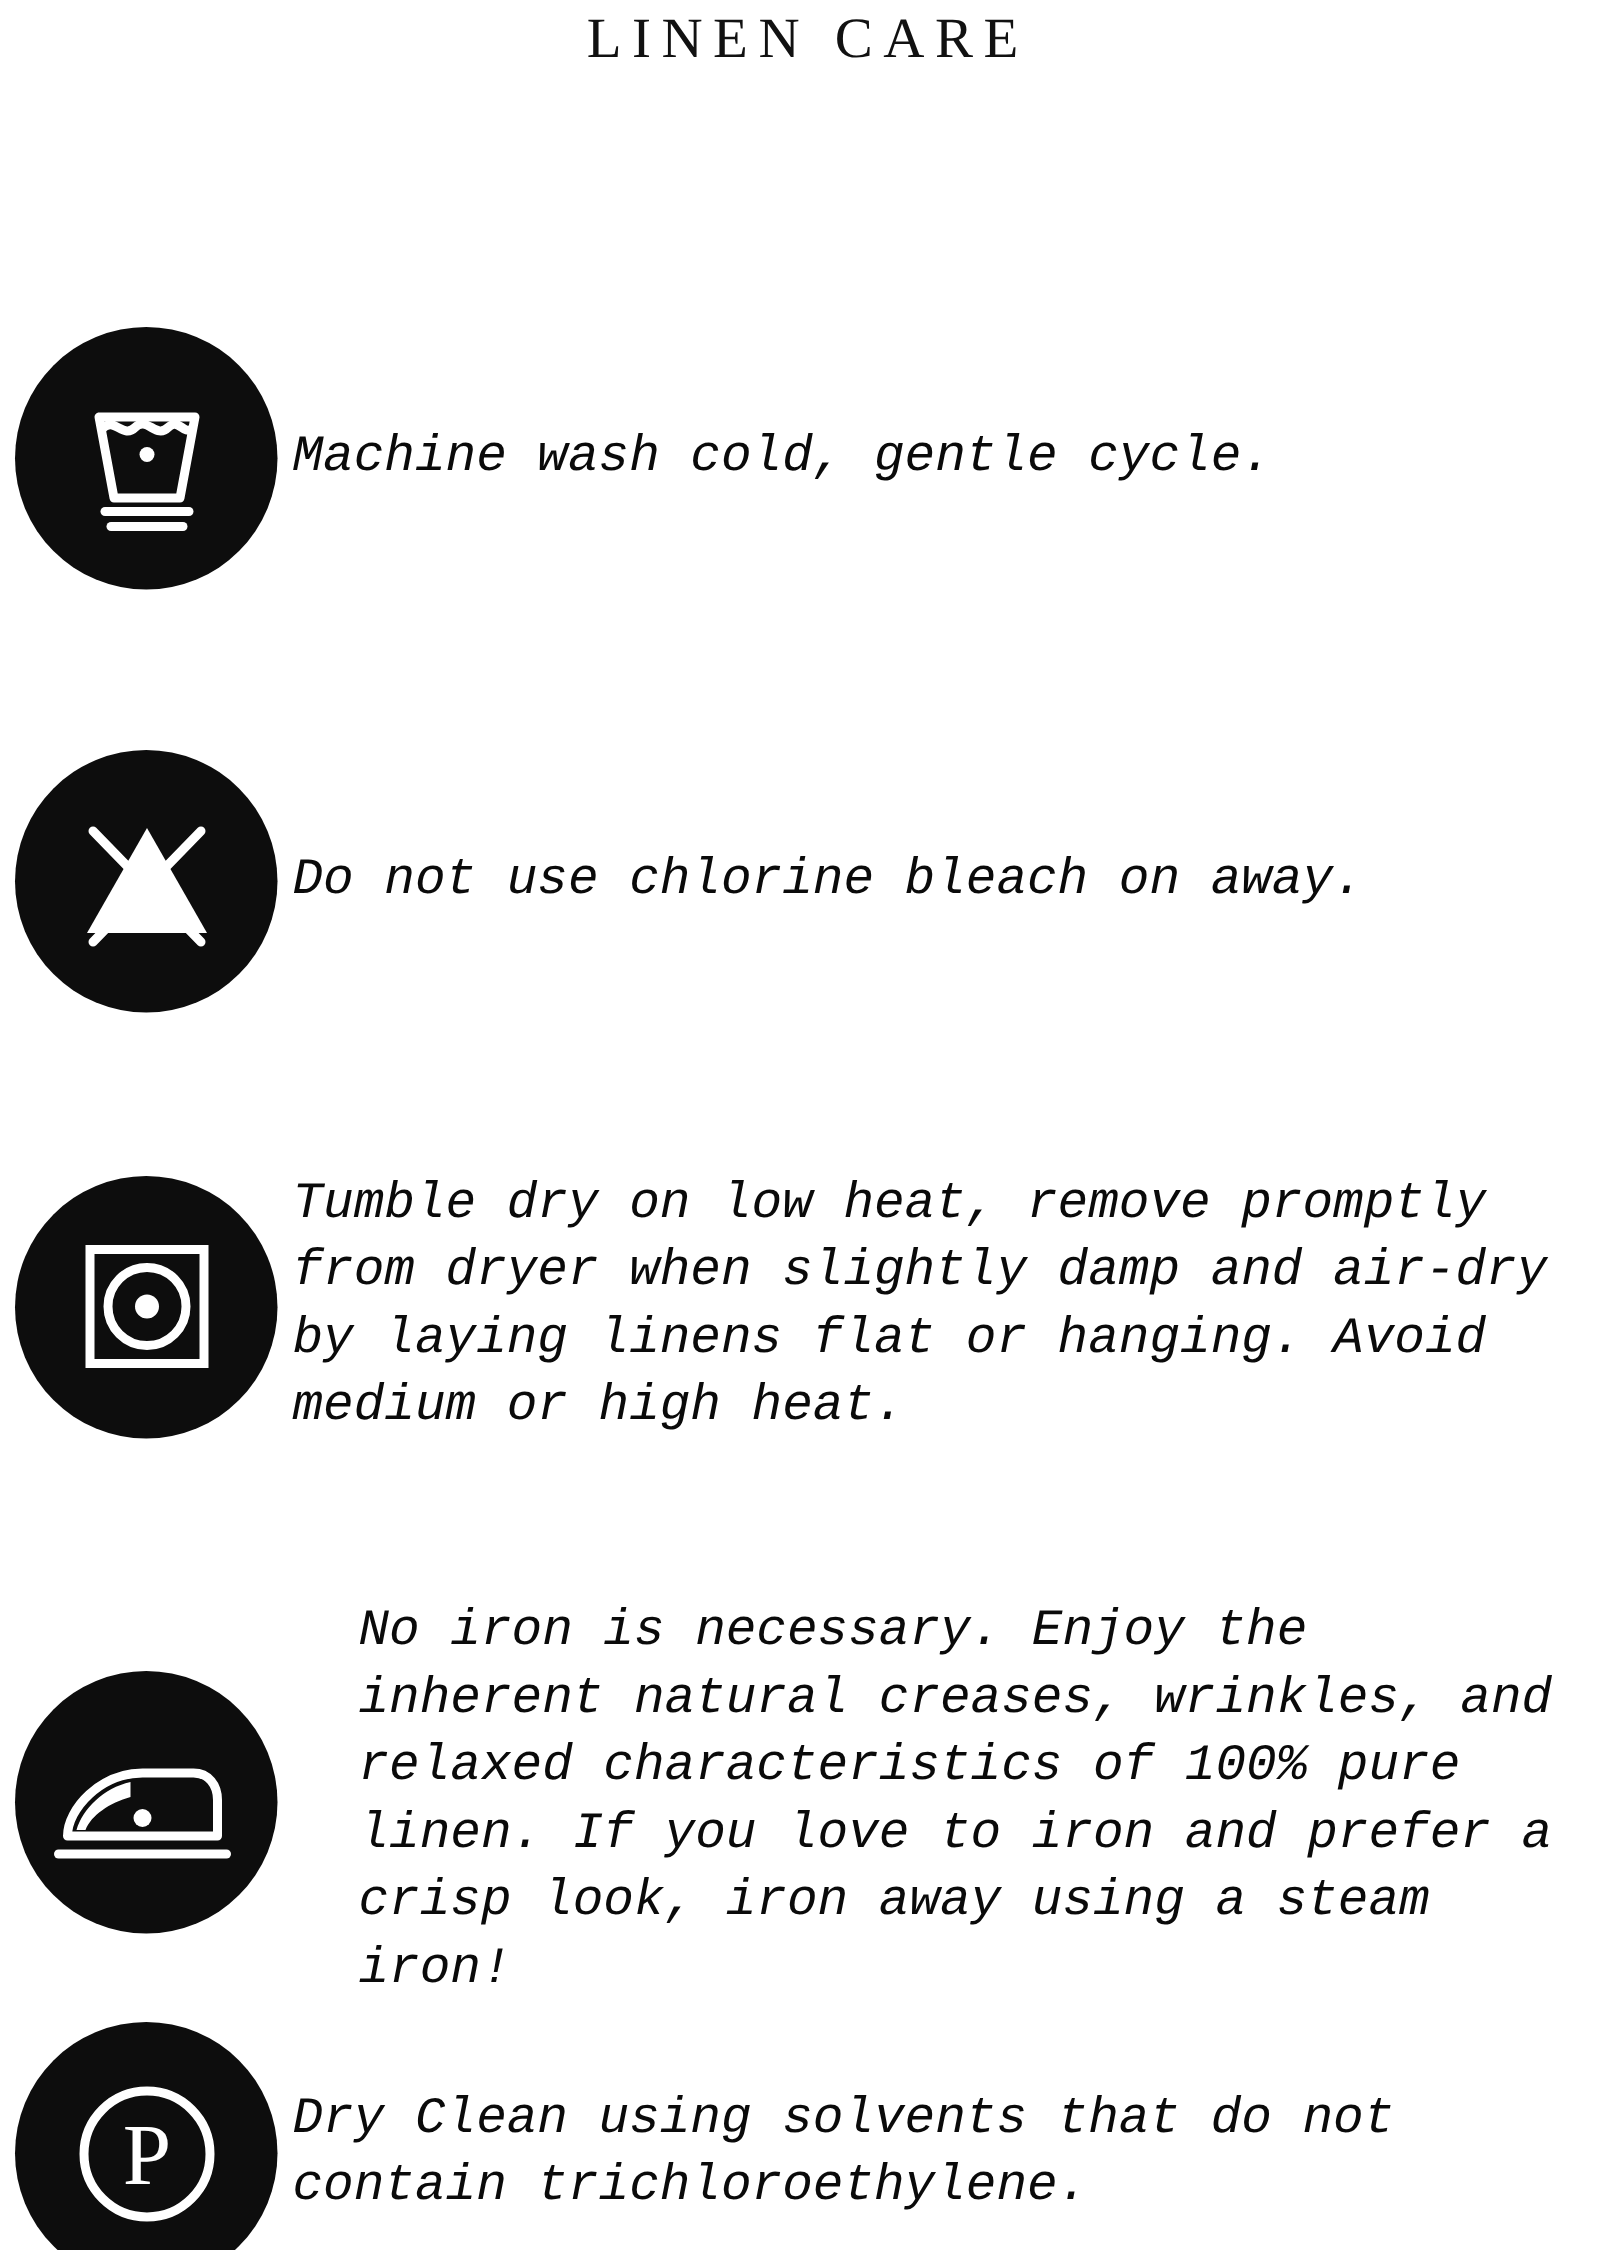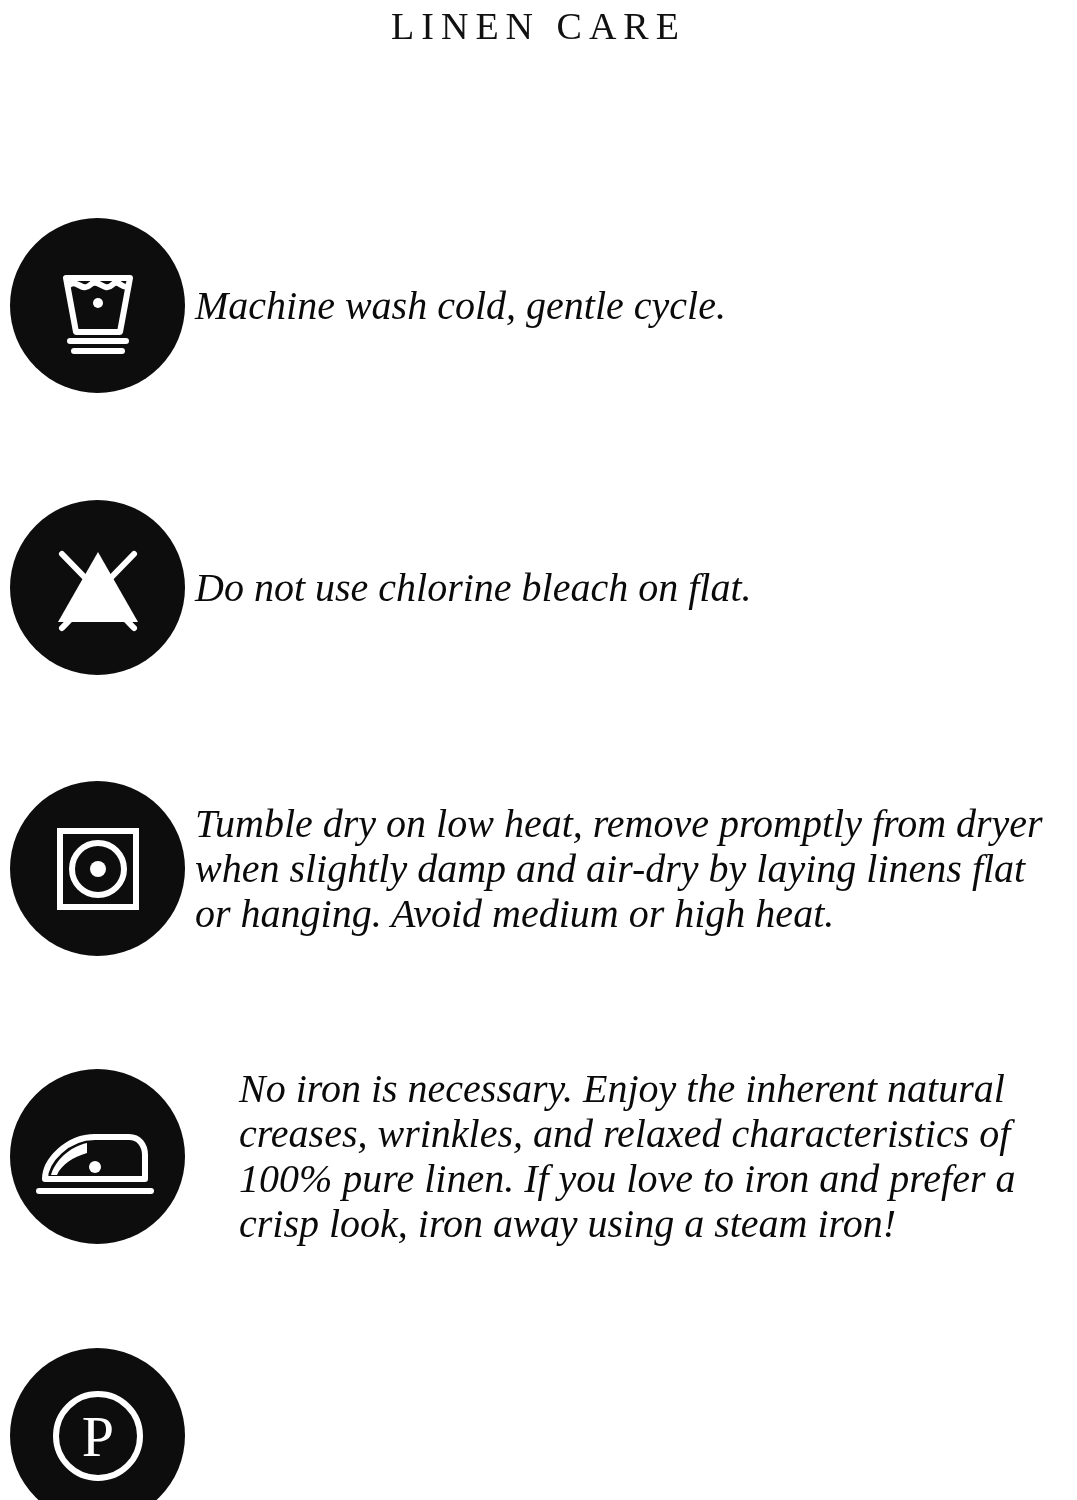--- a/index.html
+++ b/index.html
@@ -64,23 +64,23 @@
     overflow: hidden;
   }
   .icon-badge svg {
     display: block;
   }
   .text-cell {
     flex: 1;
     padding-right: 24px;
   }
   .care-text {
-    font-family: Liberation Serif, serif;
+    font-family: Liberation Mono, monospace;
     font-style: italic;
-    font-size: 40px;
+    font-size: 34px;
     line-height: 45px;
     color: #0a0a0a;
     letter-spacing: 0px;
     margin: 0;
   }
 
   
   .row-0 { top: 170px; }
   .row-1 { top: 452px; }
   .row-2 { top: 733px; justify-content: center; }
@@ -125,21 +125,21 @@
             <path d="M60 24 L100 94 L20 94 Z" fill="#ffffff"></path>
 
             <path d="M24 26 L96 100" stroke="#ffffff" stroke-width="6" stroke-linecap="round"></path>
             <path d="M96 26 L24 100" stroke="#ffffff" stroke-width="6" stroke-linecap="round"></path>
 
             <path d="M26 28 L94 98" stroke="#0d0d0d" stroke-width="6" stroke-linecap="round" opacity="0"></path>
           </svg>
         </div>
       </div>
       <div class="text-cell">
-        <p class="care-text">Do not use chlorine bleach on flat.</p>
+        <p class="care-text">Do not use chlorine bleach on away.</p>
       </div>
     </li>
 
     <li class="care-row row-2">
       <div class="icon-cell">
         <div class="icon-badge">
           <svg width="120" height="120" viewBox="0 0 120 120" fill="none">
             <rect x="22" y="22" width="76" height="76" stroke="#ffffff" stroke-width="6" fill="none"></rect>
             <circle cx="60" cy="60" r="26" stroke="#ffffff" stroke-width="6" fill="none"></circle>
             <circle cx="60" cy="60" r="8" fill="#ffffff"></circle>
@@ -173,16 +173,19 @@
 
     <li class="care-row row-4">
       <div class="icon-cell">
         <div class="icon-badge">
           <svg width="120" height="120" viewBox="0 0 120 120" fill="none">
             <circle cx="60" cy="60" r="42" stroke="#ffffff" stroke-width="6" fill="none"></circle>
             <text x="60" y="80" text-anchor="middle" font-family="Liberation Serif, serif" font-size="58" fill="#ffffff">P</text>
           </svg>
         </div>
       </div>
+      <div class="text-cell">
+        <p class="care-text">Dry Clean using solvents that do not contain trichloroethylene.</p>
+      </div>
     </li>
 
   </ul>
 </div>
 
 </body></html>

